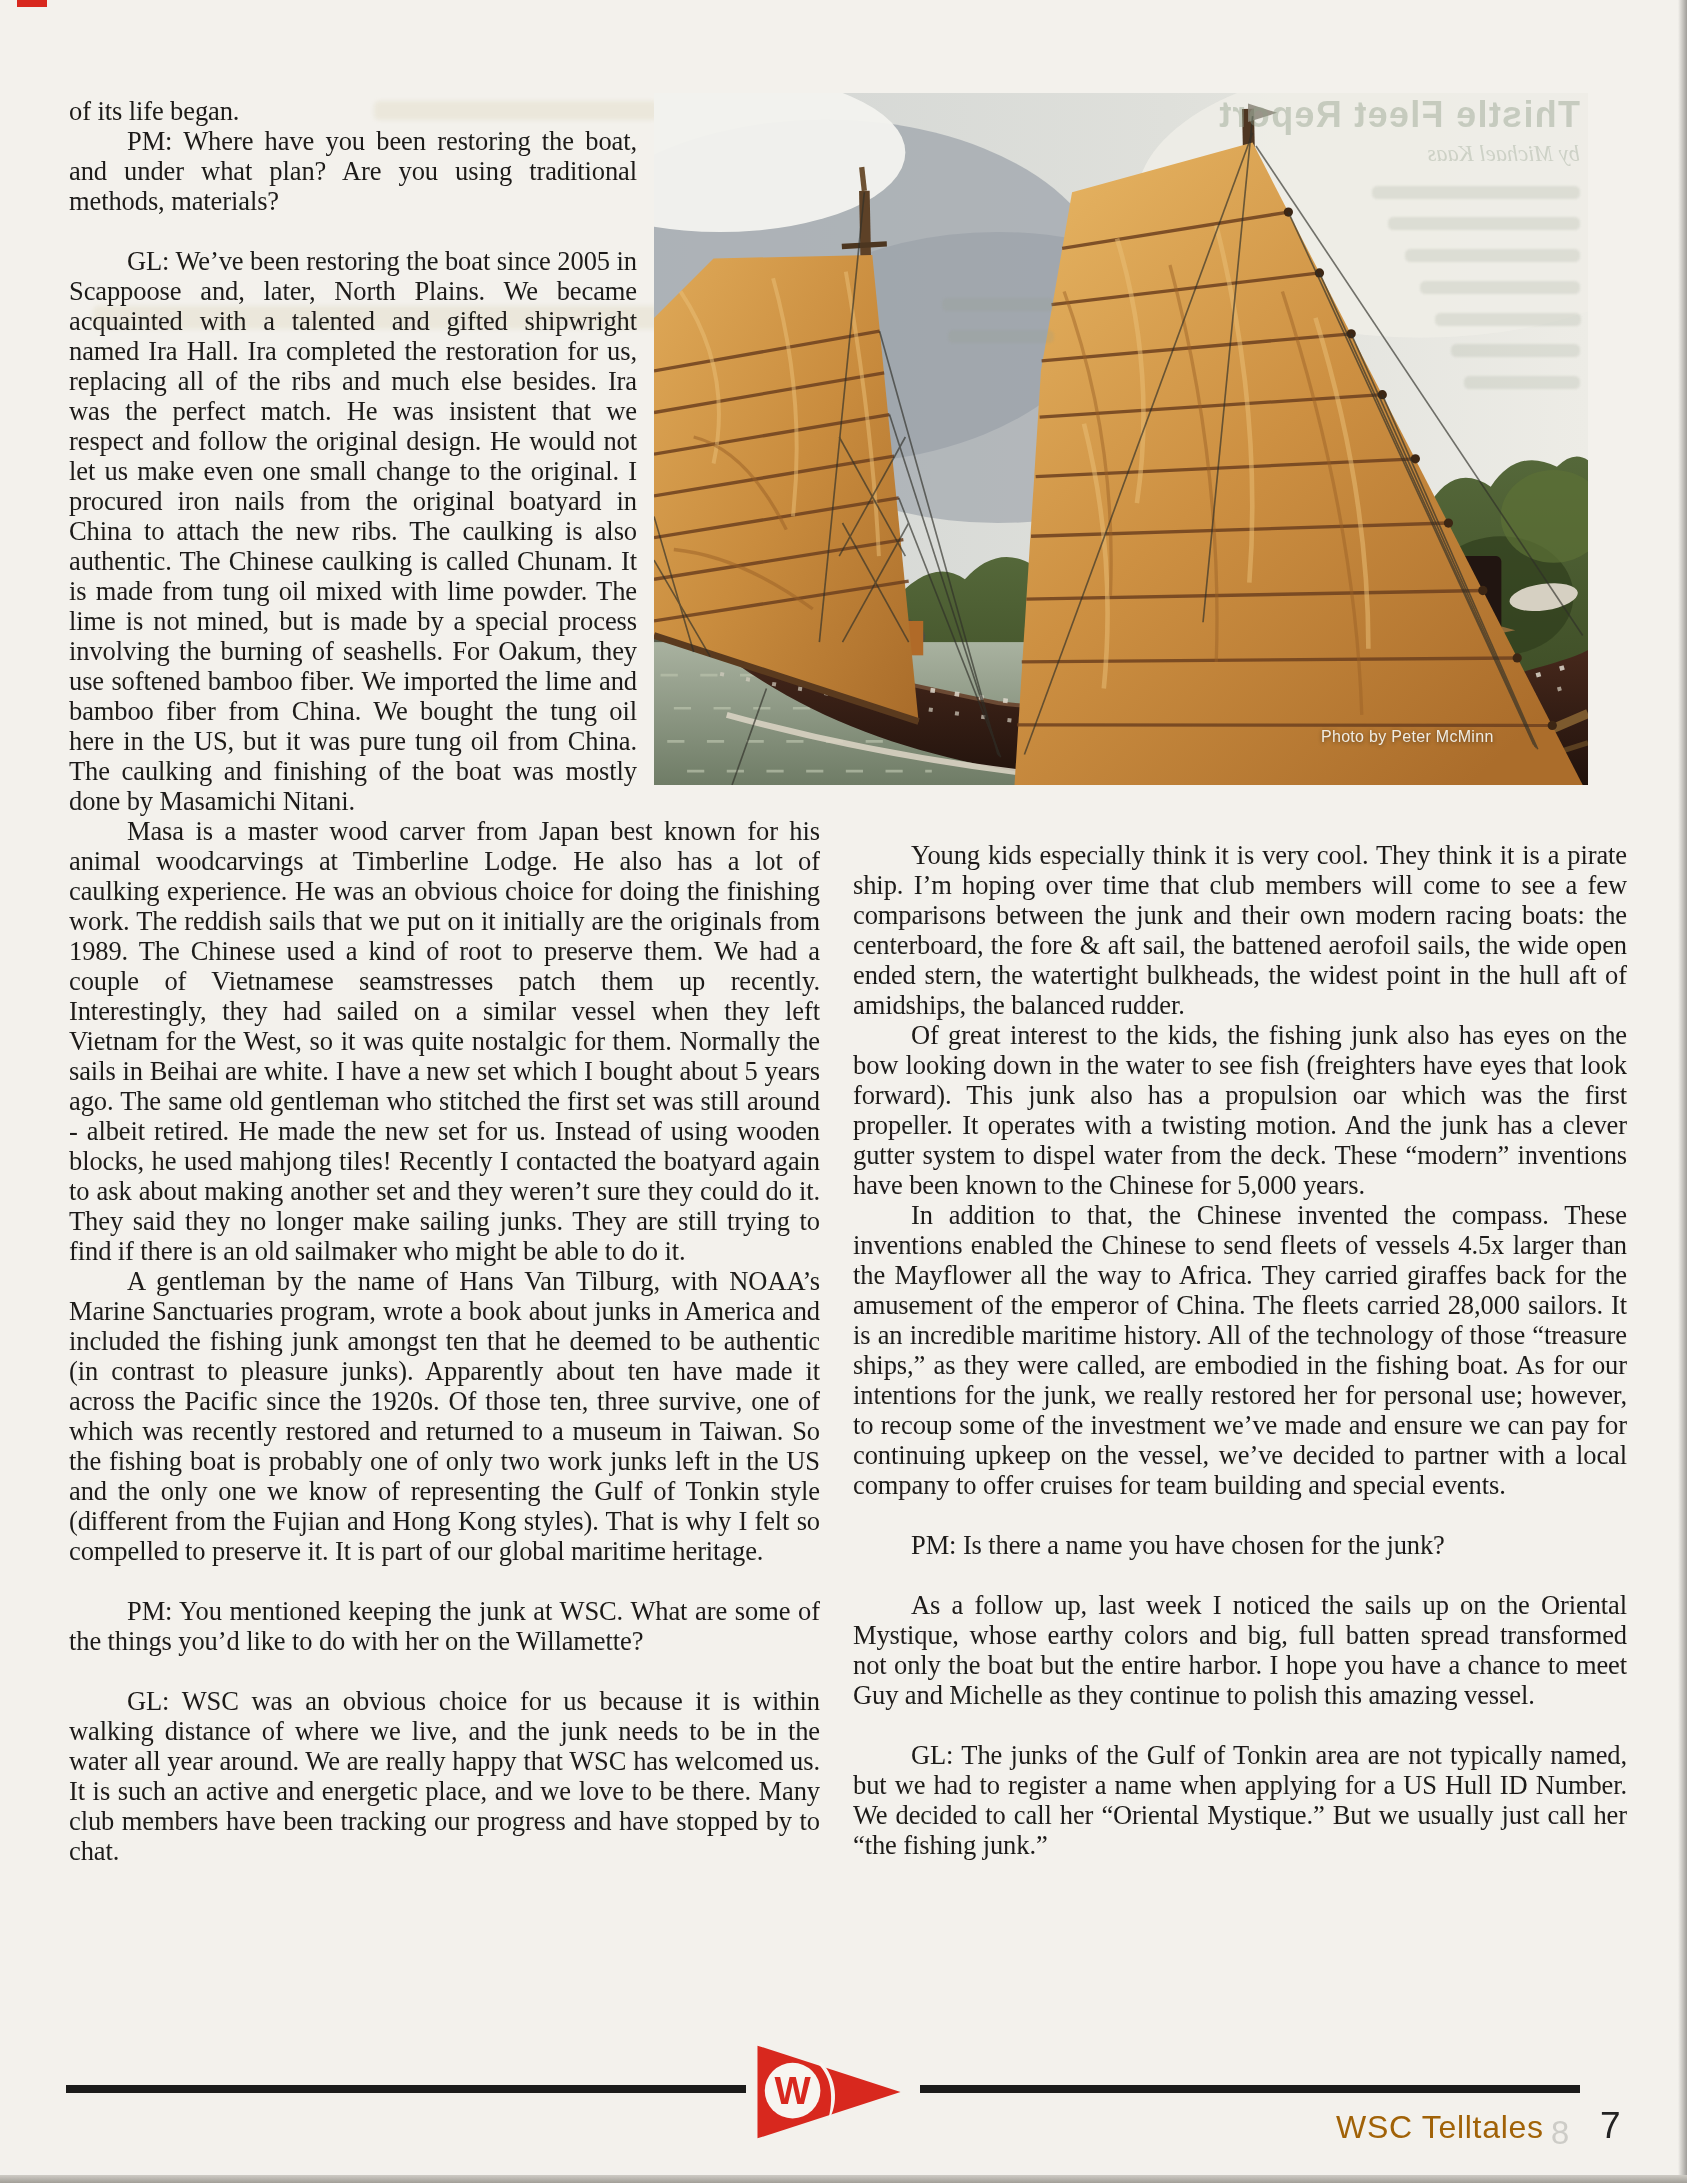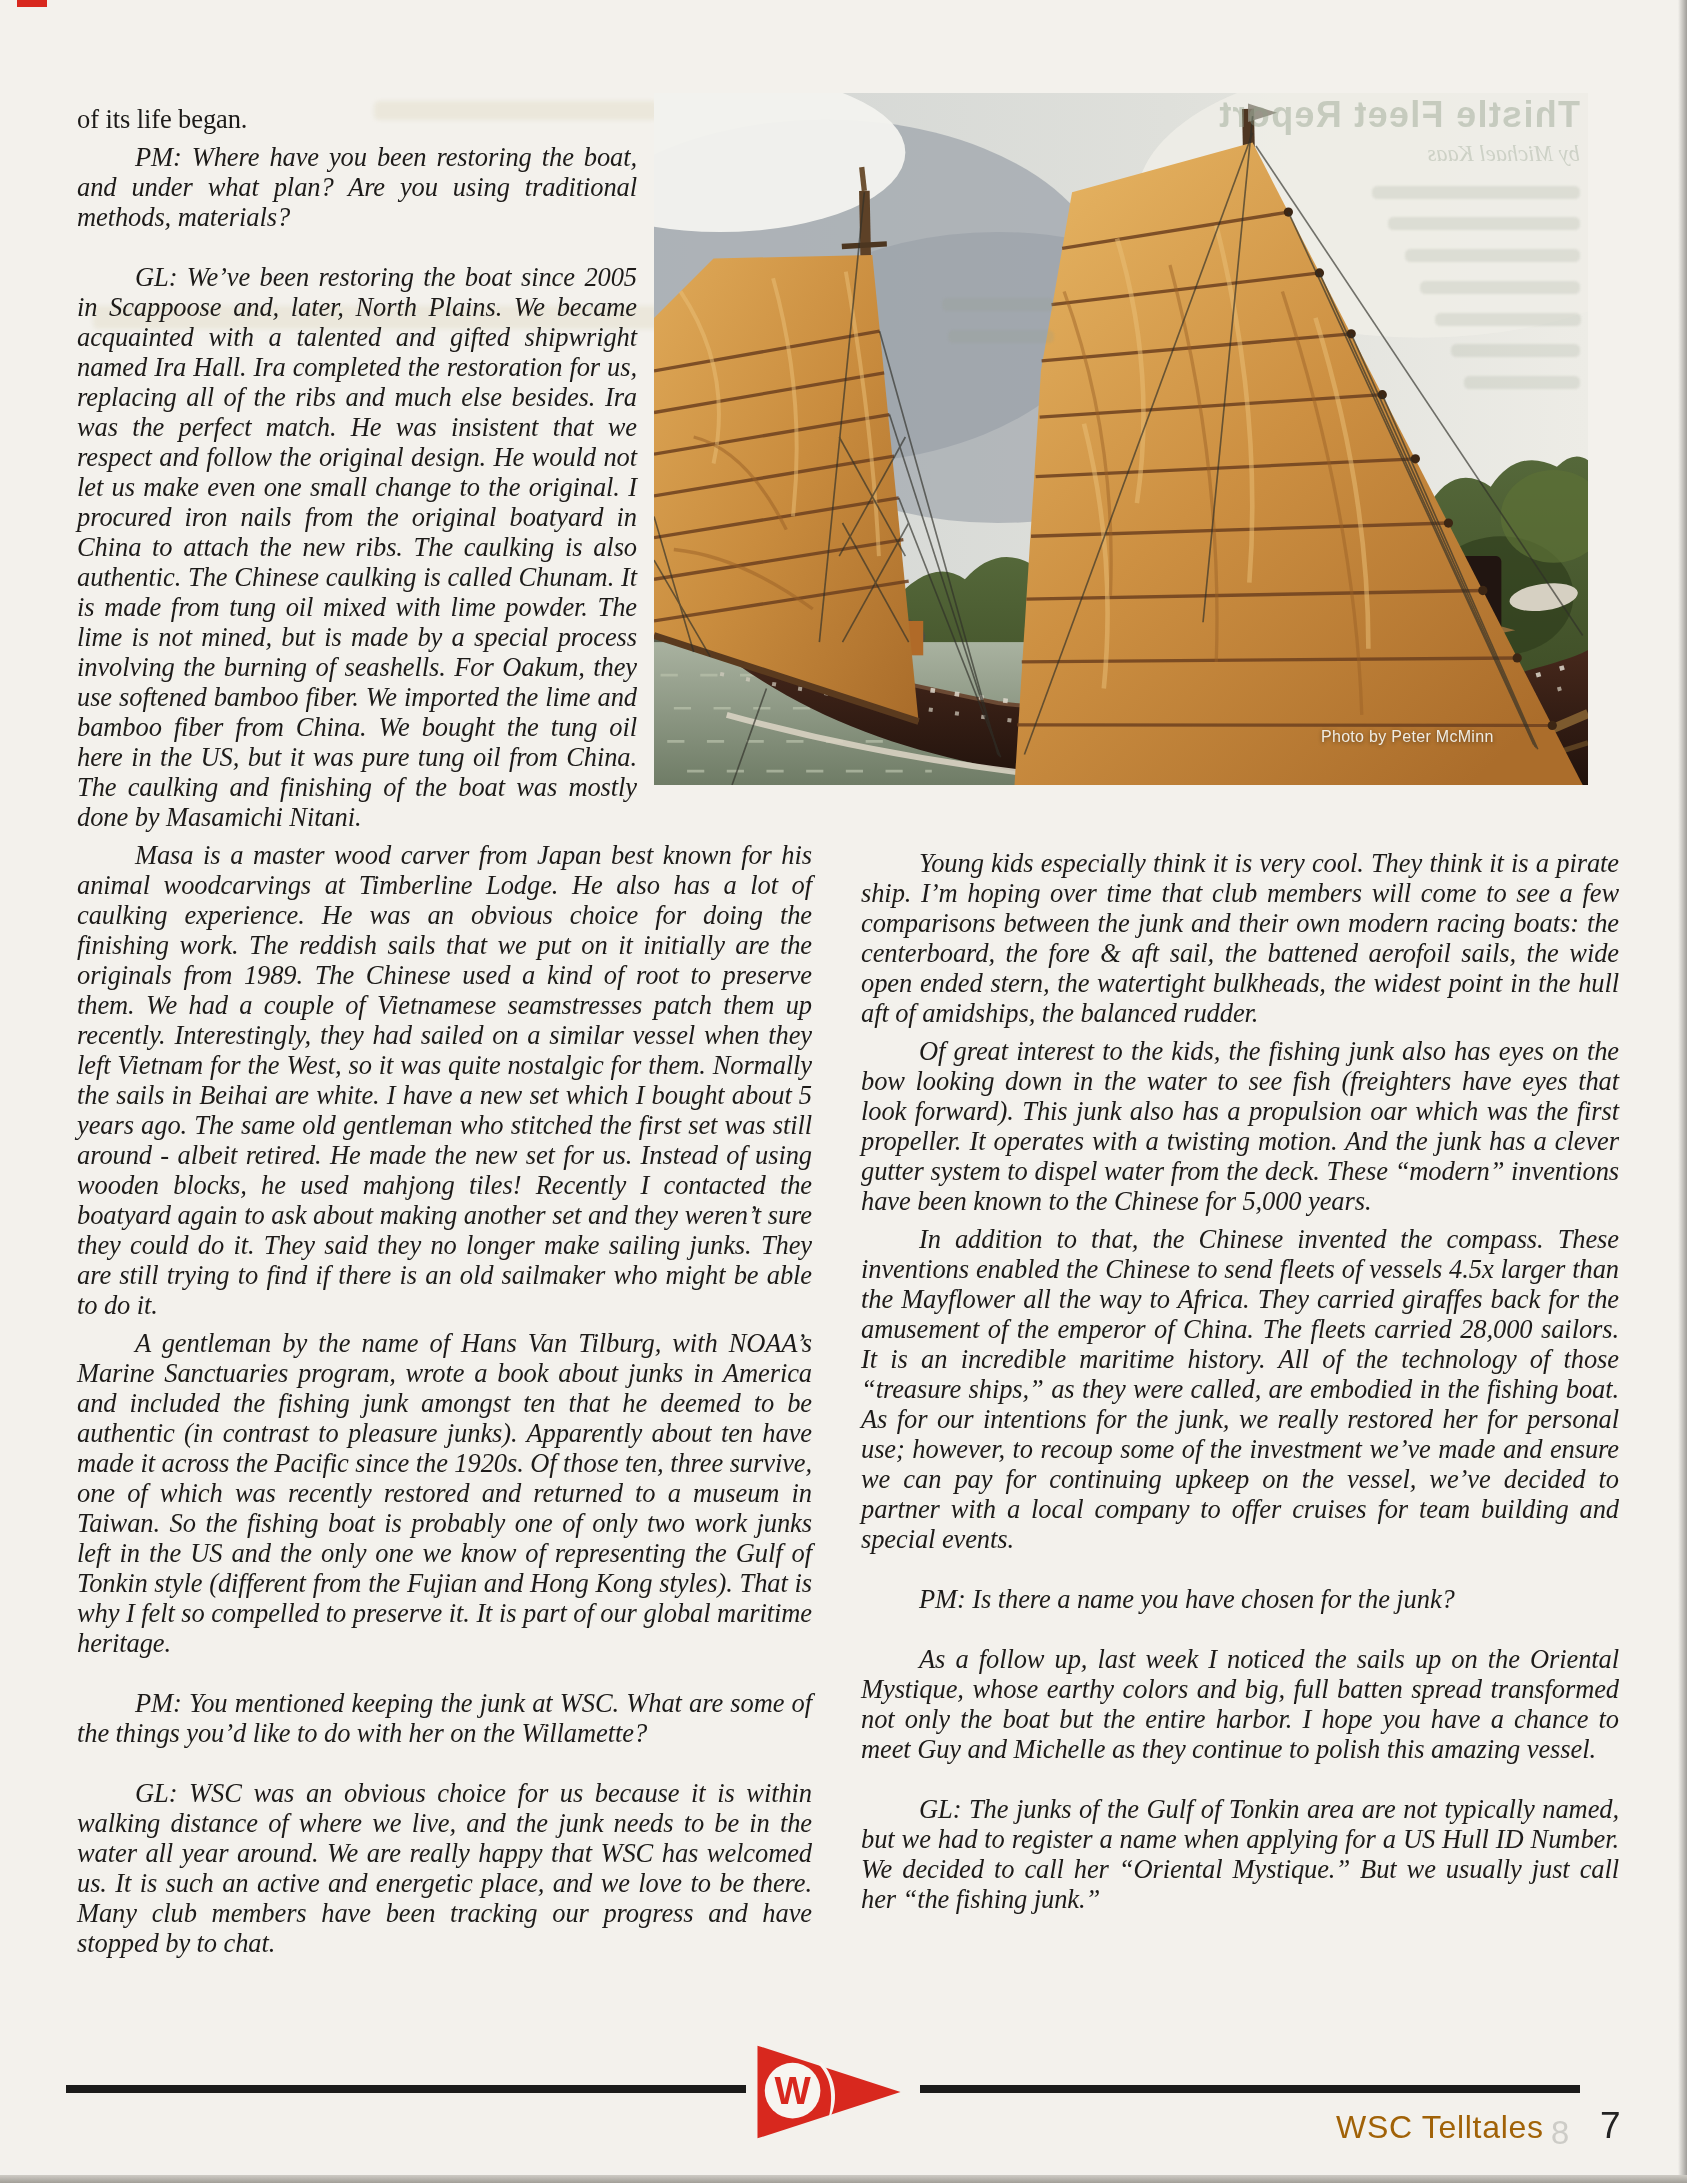--- a/index.html
+++ b/index.html
@@ -6,22 +6,22 @@
   .page{
     position:relative;width:1687px;height:2183px;margin:0 auto;
     background:#f3f1ec;overflow:hidden;
     font-family:"Liberation Serif", serif;color:#1d1b19;
   }
   
   .col{position:absolute;font-size:26.5px;line-height:30px;text-align:justify;letter-spacing:-0.1px;overflow:hidden;}
   .col-left{left:69px;top:96px;width:751px;height:1991px;}
   .col-right{left:853px;top:840px;width:774px;height:1244px;}
   .photo-spacer{float:right;width:183px;height:689px;}
-  .col p{margin:8px;}
-  .col p.ind{text-indent:58px;font-style:italic;}
+  .col p{margin:0;}
+  .col p.ind{text-indent:58px;}
   .col p.gap{margin-top:30px;}
   
   figure.photo{position:absolute;left:654px;top:93px;width:934px;height:692px;margin:0;}
   figure.photo svg{position:absolute;left:0;top:0;width:100%;height:100%;display:block;}
   figcaption{
     position:absolute;left:667px;top:635px;width:238px;
     font-family:"Liberation Sans", sans-serif;font-size:16px;color:#efece3;
     text-shadow:0 0.7px 4px rgba(0,0,0,.45);letter-spacing:0.3px;white-space:nowrap;
   }
   

